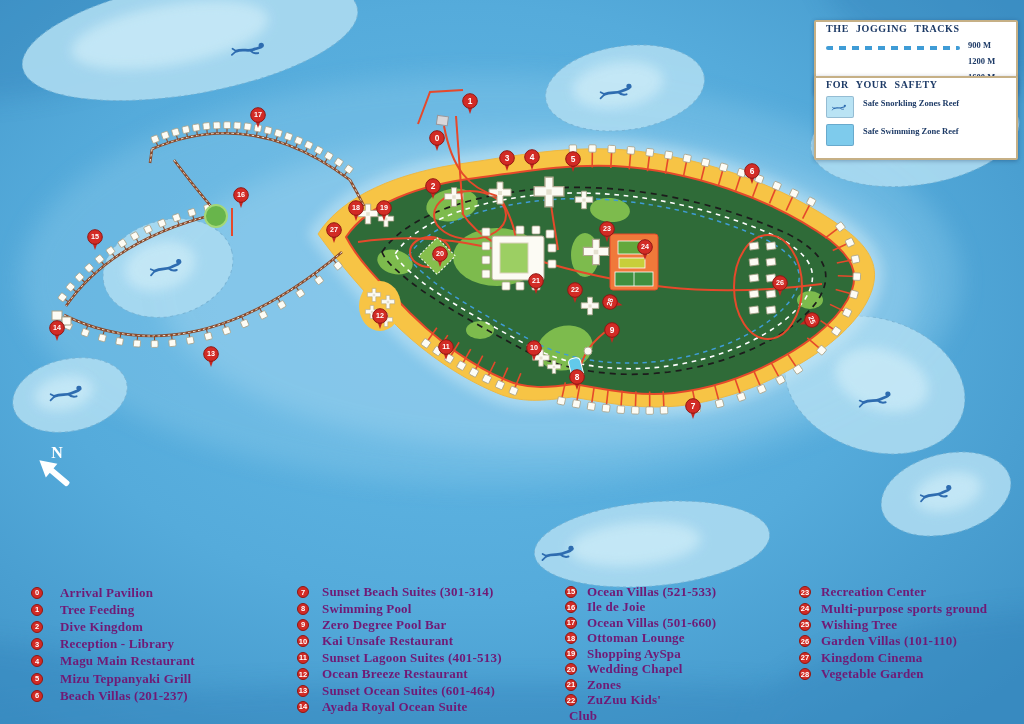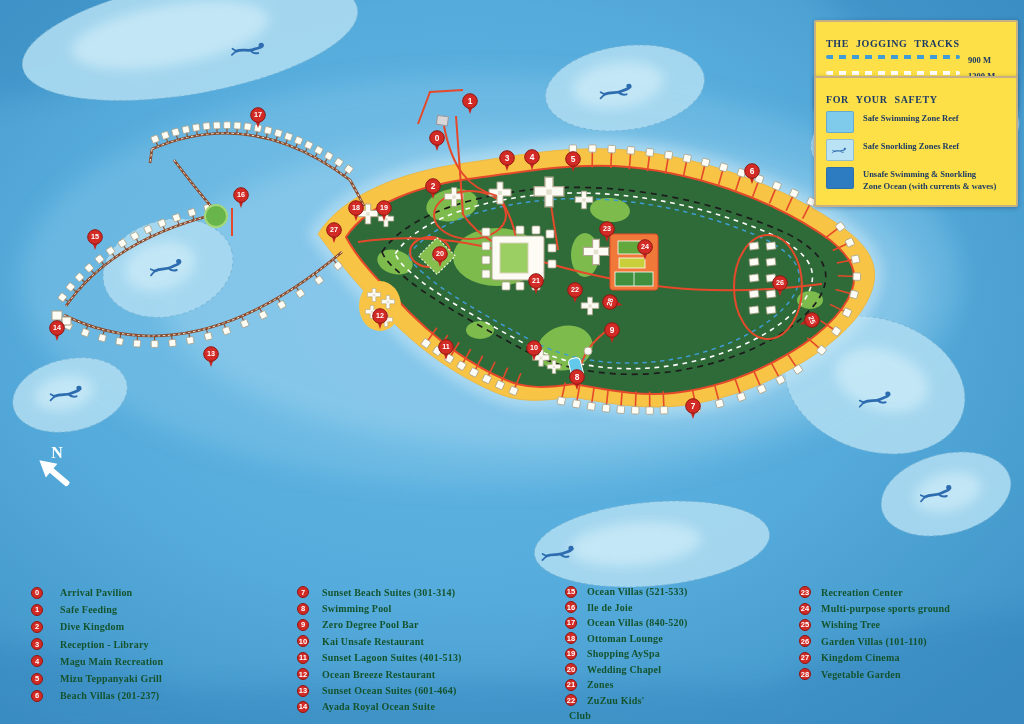--- a/index.html
+++ b/index.html
@@ -1,46 +1,46 @@
 <!DOCTYPE html>
 <html><head>
 <meta charset="utf-8">
 <style>
   html,body{margin:0;padding:0;background:#666;}
   .stage{position:relative;width:1024px;height:724px;overflow:hidden;
          font-family:"Liberation Serif",serif;background:#55abdb;}
   svg.map{position:absolute;left:0;top:0;}
 
   
-  .legend-box{position:absolute;background:#fde047;border:2px solid #c6b086;border-radius:2px;
-              padding:16px 10px 6px 10px;box-shadow:0 1px 4px rgba(0,20,60,.3);}
+  .legend-box{position:absolute;background:#ffffff;border:2px solid #c6b086;border-radius:2px;
+              padding:1px 10px 6px 10px;box-shadow:0 1px 4px rgba(0,20,60,.3);}
   #jogBox{top:20px;left:814px;width:180px;}
   #safeBox{top:76px;left:814px;width:180px;}
   .legend-title{font-size:10px;font-weight:bold;color:#1d3a66;letter-spacing:.6px;word-spacing:4px;margin-bottom:6px;}
-  .trackRow{display:flex;align-items:flex-start;margin:6px 0 5px 0;}
+  .trackRow{display:flex;align-items:flex-end;margin:6px 0 5px 0;}
   .trackDash{flex:1;height:4px;margin-right:8px;border-radius:2px;}
   .trackLbl{width:38px;font-size:8.5px;font-weight:bold;color:#1d3a66;}
   .zoneRow{display:flex;align-items:flex-start;margin:6px 0;}
   .swatch{width:26px;height:20px;border-radius:2px;margin-right:9px;flex:none;
           border:1px solid rgba(40,70,110,.25);position:relative;overflow:hidden;}
   .swatch svg{position:absolute;left:1px;top:1px;}
   .zoneLbl{font-size:8.5px;font-weight:bold;color:#1d3a66;line-height:1.4;padding-top:2px;}
 
   
   .legendCol{position:absolute;top:584px;}
   #colA{left:31px;} #colB{left:297px;} #colC{left:565px;} #colD{left:799px;}
   .lrow{display:flex;align-items:center;height:16.4px;}
   #colA .lrow{height:17.2px;} #colC .lrow{height:15.5px;}
   .badge{width:12px;height:12px;border-radius:50%;background:#d22b25;border:1px solid #8f1713;
          color:#fff;font:bold 7.5px "Liberation Sans",sans-serif;display:flex;align-items:center;
          justify-content:center;margin-right:13px;flex:none;box-sizing:border-box;}
   #colA .badge{margin-right:17px;} #colC .badge{margin-right:10px;} #colD .badge{margin-right:10px;}
   .bspace{width:12px;margin-right:17px;flex:none;}
   #colC .bspace{width:0;margin-right:4px;}
-  .ltxt{font-size:10px;font-weight:bold;color:#14532d;white-space:nowrap;letter-spacing:.2px;}
+  .ltxt{font-size:13px;font-weight:bold;color:#701a75;white-space:nowrap;letter-spacing:.2px;}
 
   .redline{fill:none;stroke:#e5492b;stroke-width:2;}
   .zoneblob{fill:#a8d9f0;stroke:#7ab4d4;stroke-width:1;stroke-dasharray:3 3.5;opacity:.95;}
   .zoneinner{fill:#c6e8f6;opacity:.9;}
 </style>
 </head>
 <body>
 
 <div class="stage">
 
@@ -612,65 +612,58 @@
           <span class="trackDash" style="background: repeating-linear-gradient(90deg, rgb(29, 29, 29) 0px, rgb(29, 29, 29) 7px, rgba(0, 0, 0, 0) 7px, rgba(0, 0, 0, 0) 13px);"></span>
           <span class="trackLbl">1600 M</span>
         </div>
       </div>
 </div>
 
 <div class="legend-box" id="safeBox">
   <div class="legend-title">FOR YOUR SAFETY</div>
   <div id="safeRows">
         <div class="zoneRow">
-          <div class="swatch" style="background: rgb(126, 203, 236);"></div>
-          <div class="zoneLbl">
-            <div>Safe Swimming Zone  Reef</div>
-          </div>
-        </div>
-        <div class="zoneRow">
           <div class="swatch" style="background: rgb(185, 227, 244);">
             <svg width="24" height="18" viewBox="-16 -9 32 18">
               <use href="#snorkeler" fill="#2e6cb0" stroke="#2e6cb0" transform="scale(0.72)"></use>
             </svg>
           </div>
           <div class="zoneLbl">
             <div>Safe Snorkling Zones  Reef</div>
           </div>
         </div>
         <div class="zoneRow">
-          <div class="swatch" style="background: rgb(45, 124, 193);"></div>
+          <div class="swatch" style="background: rgb(126, 203, 236);"></div>
           <div class="zoneLbl">
-            <div>Unsafe Swimming &amp; Snorkling</div>
-            <div>Zone Ocean (with currents &amp; waves)</div>
+            <div>Safe Swimming Zone  Reef</div>
           </div>
         </div>
       </div>
 </div>
 
 <div class="legendCol" id="colA">
       <div class="lrow">
         <span class="badge">0</span>
         <span class="ltxt">Arrival Pavilion</span>
       </div>
       <div class="lrow">
         <span class="badge">1</span>
-        <span class="ltxt">Safe Feeding</span>
+        <span class="ltxt">Tree Feeding</span>
       </div>
       <div class="lrow">
         <span class="badge">2</span>
         <span class="ltxt">Dive Kingdom</span>
       </div>
       <div class="lrow">
         <span class="badge">3</span>
         <span class="ltxt">Reception - Library</span>
       </div>
       <div class="lrow">
         <span class="badge">4</span>
-        <span class="ltxt">Magu Main  Recreation</span>
+        <span class="ltxt">Magu Main  Restaurant</span>
       </div>
       <div class="lrow">
         <span class="badge">5</span>
         <span class="ltxt">Mizu  Teppanyaki  Grill</span>
       </div>
       <div class="lrow">
         <span class="badge">6</span>
         <span class="ltxt">Beach Villas  (201-237)</span>
       </div>
     </div>
@@ -712,21 +705,21 @@
       <div class="lrow">
         <span class="badge">15</span>
         <span class="ltxt">Ocean Villas  (521-533)</span>
       </div>
       <div class="lrow">
         <span class="badge">16</span>
         <span class="ltxt">Ile  de  Joie</span>
       </div>
       <div class="lrow">
         <span class="badge">17</span>
-        <span class="ltxt">Ocean Villas  (840-520)</span>
+        <span class="ltxt">Ocean Villas  (501-660)</span>
       </div>
       <div class="lrow">
         <span class="badge">18</span>
         <span class="ltxt">Ottoman Lounge</span>
       </div>
       <div class="lrow">
         <span class="badge">19</span>
         <span class="ltxt">Shopping AySpa</span>
       </div>
       <div class="lrow">

